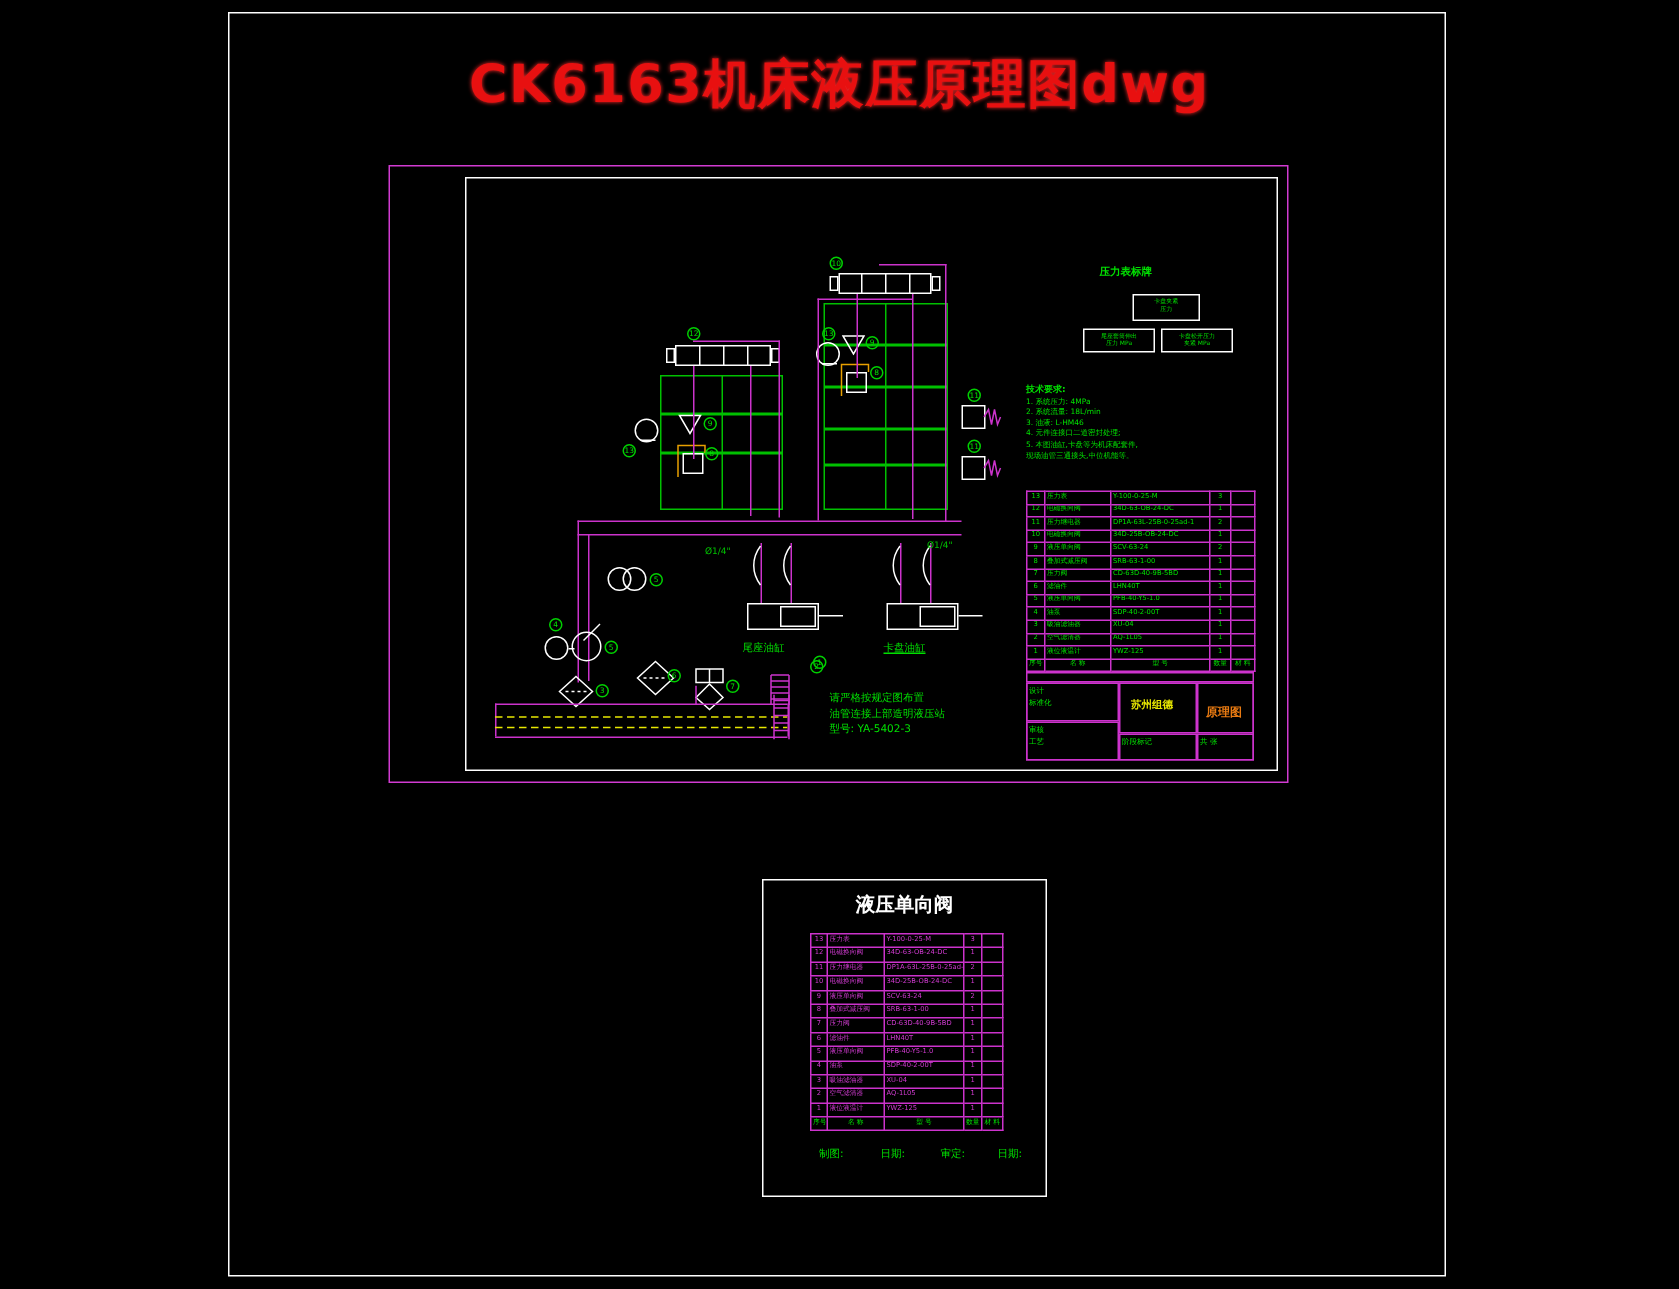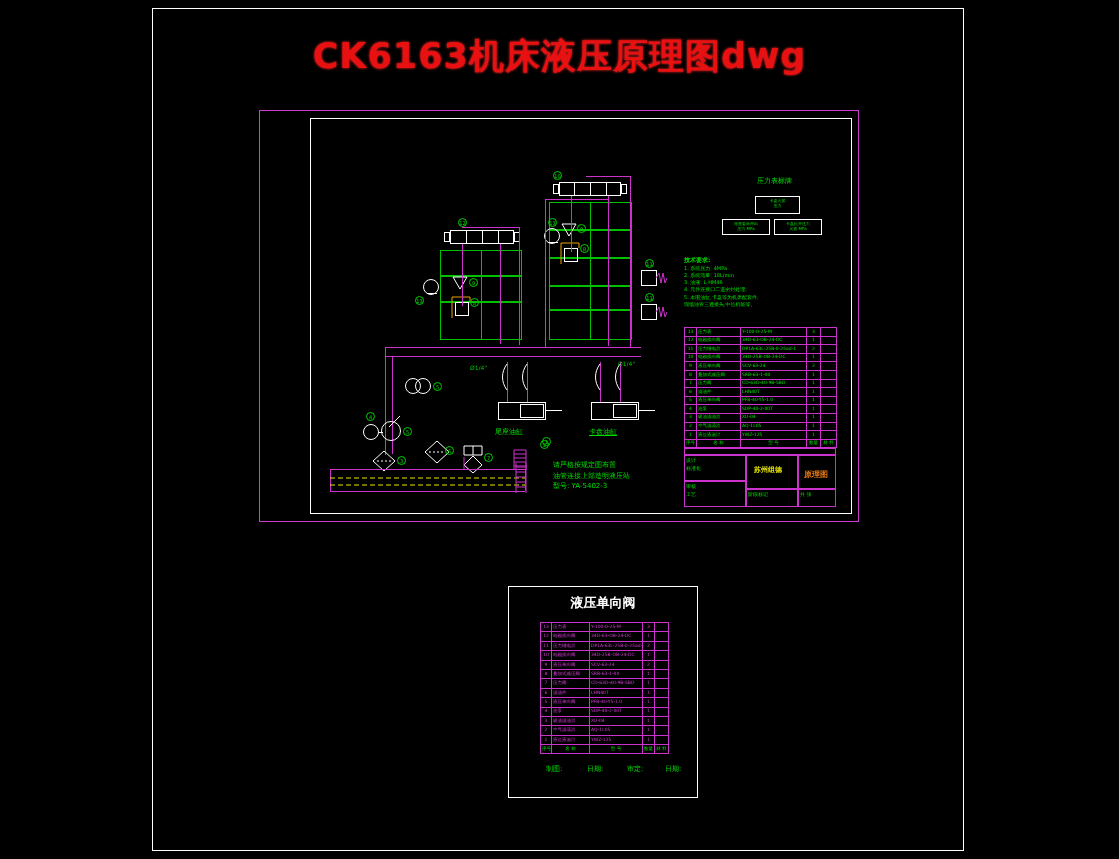--- a/index.html
+++ b/index.html
@@ -44,21 +44,21 @@
   #tb{left:684px;top:455px;width:152px;height:52px;border-radius:25px;}
   #tb .cell{position:absolute;border:1px solid #cc33cc;box-sizing:border-box;}
   .tb-t{position:absolute;font-size:5px;color:#00e000;white-space:nowrap;}
   .tb-y{position:absolute;font-size:7px;color:#e8e800;font-weight:bold;white-space:nowrap;}
   .tb-o{position:absolute;font-size:8px;color:#e87a12;font-weight:bold;white-space:nowrap;}
   
   #tech{left:684px;top:256px;width:120px;}
   #tech .t{color:#00e000;font-size:5px;line-height:1.45;white-space:nowrap;}
   #tech .h{font-size:6px;font-weight:bold;}
   
-  #plate-title{left:733px;top:176px;color:#00e000;font-size:7px;font-weight:normal;margin-left:24px;}
+  #plate-title{left:733px;top:176px;color:#00e000;font-size:7px;font-weight:bold;}
   .plate{position:absolute;border:1px solid #ffffff;box-sizing:border-box;
          color:#00e000;font-size:4px;line-height:1.25;text-align:center;padding-top:1px;white-space:pre;}
   
   #notes{left:553px;top:460px;color:#00e000;font-size:7px;line-height:1.5;white-space:pre;}
   .cyl-label{position:absolute;color:#00e000;font-size:7px;white-space:nowrap;}
   .zs{position:absolute;color:#00c000;font-size:6px;white-space:nowrap;}
 </style>
 </head>
 <body>
 

